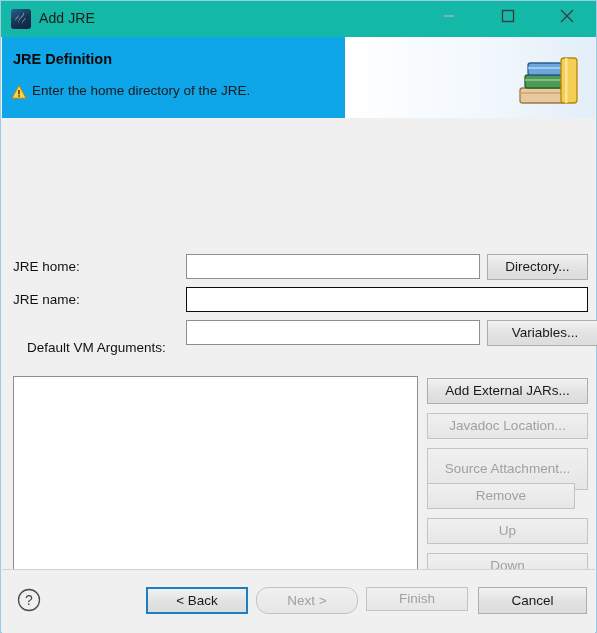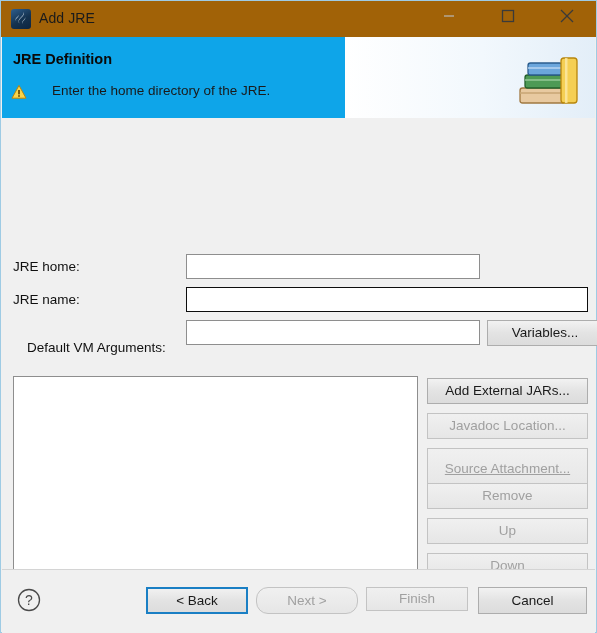--- a/index.html
+++ b/index.html
@@ -26,21 +26,21 @@
     border: 1px solid #9ecbe4;
     background: #f0f0f0;
   }
 
   
   #titlebar {
     position: absolute;
     left: 0; top: 0;
     width: 595px;
     height: 36px;
-    background: #a16207;
+    background: #14b8a6;
   }
   #title-icon {
     position: absolute;
     left: 10px; top: 8px;
     width: 20px; height: 20px;
     border-radius: 3px;
     background: linear-gradient(150deg, #2e5f8f 0%, #14324f 55%, #0d2540 100%);
     overflow: hidden;
   }
   #title-icon .glyph {
@@ -95,21 +95,20 @@
     position: absolute;
     left: 9px; top: 47px;
     width: 16px; height: 16px;
   }
   #header-message {
     position: absolute;
     left: 30px; top: 46px;
     font-size: 13.5px;
     color: #1a1a1a;
     white-space: nowrap;
-    margin-left: 20px;
   }
   #header-banner {
     position: absolute;
     right: 8px; top: 5px;
     width: 76px; height: 72px;
   }
 
   
   #body-area {
     position: absolute;
@@ -246,34 +245,35 @@
 
       <rect x="50" y="16" width="16" height="45" rx="3" fill="#f5cf54" stroke="#b8860b" stroke-width="1.3"></rect>
       <rect x="54" y="16" width="2.5" height="45" fill="#fbe9a8" opacity="0.8"></rect>
     </svg>
   </div>
 
   <div id="body-area">
 
     <div class="field-label" style="left:11px; top:141px;">JRE home:</div>
     <input class="textfield" type="text" style="left: 184px; top: 136px; width: 294px; height: 25px;" value="">
+    <button class="sidebtn" style="left:485px; top:136px; width:101px; height:26px;">Directory...</button>
 
     <div class="field-label" style="left:11px; top:174px;">JRE name:</div>
     <input class="textfield focused" type="text" style="left: 184px; top: 169px; width: 402px; height: 25px;" value="">
 
     <div class="field-label" style="left:11px; top:222px;margin-left:14px;">Default VM Arguments:</div>
     <input class="textfield" type="text" style="left: 184px; top: 202px; width: 294px; height: 25px;" value="">
     <button class="sidebtn" style="left:485px; top:202px; width:116px; height:26px;">Variables...</button>
 
     <div id="libs-list" style="left:11px; top:258px; width:405px; height:240px;"></div>
 
     <button class="sidebtn" style="left:425px; top:260px; width:161px; height:26px;">Add External JARs...</button>
     <button class="sidebtn disabled" style="left:425px; top:295px; width:161px; height:26px;">Javadoc Location...</button>
-    <button class="sidebtn disabled" style="left:425px; top:330px; width:161px; height:42px;text-decoration:underline;">Source Attachment...</button>
-    <button class="sidebtn disabled" style="left:425px; top:365px; width:161px; height:26px;">Remove</button>
+    <button class="sidebtn disabled" style="left:425px; top:330px; width:161px; height:42px;">Source Attachment...</button>
+    <button class="sidebtn disabled" style="left:425px; top:365px; width:148px; height:26px;">Remove</button>
     <button class="sidebtn disabled" style="left:425px; top:400px; width:161px; height:26px;">Up</button>
     <button class="sidebtn disabled" style="left:425px; top:435px; width:161px; height:26px;">Down</button>
     <button class="sidebtn" style="left:425px; top:470px; width:161px; height:26px;">Restore Default</button>
   </div>
 
   <div id="footer"></div>
 
   <svg id="help-icon" viewBox="0 0 26 26">
     <circle cx="13" cy="13" r="10.5" fill="none" stroke="#4a4a4a" stroke-width="1.3"></circle>
     <text x="13" y="18" text-anchor="middle" font-family="Liberation Sans, sans-serif" font-size="14" fill="#4a4a4a">?</text>

